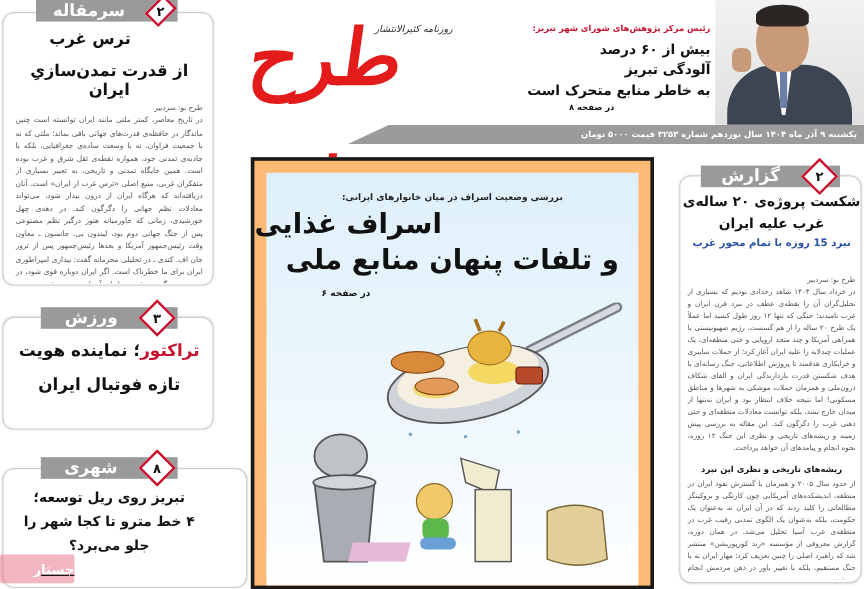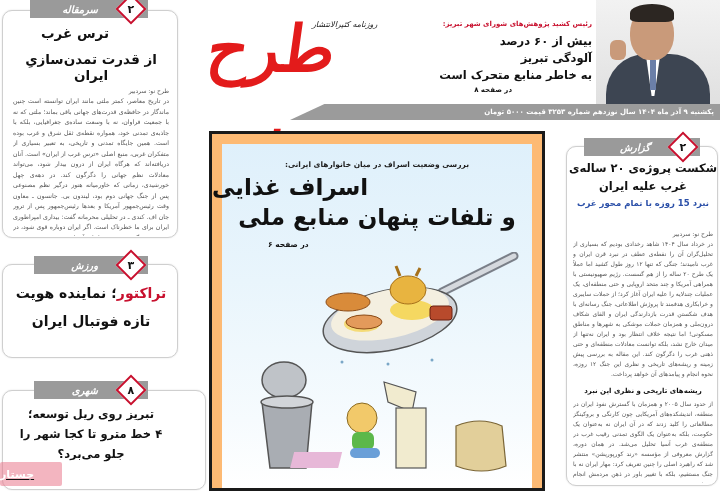--- a/index.html
+++ b/index.html
@@ -14,21 +14,21 @@
   .tag {
     position: absolute; height: 18px; background: #9a9a9a;
     display: flex; align-items: center; justify-content: flex-start;
   }
   .tag-num {
     width: 22px; height: 22px; background: #fff; transform: rotate(45deg);
     border: 2px solid #c8102e; margin: 0 6px 0 8px;
     display: flex; align-items: center; justify-content: center;
   }
   .tag-num span { transform: rotate(-45deg); font-weight: bold; font-size: 11px; color: #111; font-family: "DejaVu Sans", sans-serif; }
-  .tag-label { color: #fff; font-size: 10px; font-weight: bold; padding: 0 14px; font-style: italic; }
+  .tag-label { color: #fff; font-size: 14px; font-weight: bold; padding: 0 14px; }
 
   .headline { font-weight: bold; text-align: center; color: #111; font-family: "DejaVu Sans", sans-serif; }
   .body-text { font-size: 6.2px; line-height: 10.5px; color: #555; text-align: justify; font-family: "DejaVu Sans", sans-serif; }
 
   
   .logo-big {
     position: absolute; left: 196px; top: 4px; width: 150px; height: 100px;
     font-family: "DejaVu Serif", serif; font-size: 64px; font-weight: bold; color: #e31b1b;
     line-height: 90px; text-align: center; transform: skewX(-8deg);
   }
@@ -68,32 +68,32 @@
     background: linear-gradient(180deg, #dff0fb 0%, #e9f5fc 40%, #f6fbfe 80%, #ffffff 100%);
   }
   .feature-kicker { position: absolute; top: 26px; width: 100%; text-align: center; font-size: 7.5px; font-weight: bold; color: #222; }
   .feature-h1 { position: absolute; top: 40px; width: 100%; text-align: left; font-size: 23px; font-weight: bold; color: #111; }
   .feature-h2 { position: absolute; top: 70px; width: 100%; text-align: center; font-size: 23px; font-weight: bold; color: #111; }
   .feature-page { position: absolute; left: 56px; top: 106px; font-size: 7.5px; font-weight: bold; color: #111; }
 
   .watermark {
     position: absolute; left: 0; top: 462px; width: 62px; height: 24px;
     background: rgba(233,120,140,0.55); border-radius: 2px;
-    display: flex; align-items: center; justify-content: flex-end; text-decoration: underline;
+    display: flex; align-items: center; justify-content: flex-start; text-decoration: underline;
   }
   .watermark span { color: #fff; font-size: 11px; font-weight: bold; }
 </style>
 </head>
 <body>
 
 <div class="logo-big">طرح نو</div>
 <div class="logo-sub">روزنامه کثیرالانتشار</div>
 
 <div>
-  <div class="teaser-kicker">رئیس کشید پژوهش‌های شورای شهر تبریز:</div>
+  <div class="teaser-kicker">رئیس مرکز پژوهش‌های شورای شهر تبریز:</div>
   <div class="teaser-line" style="top:34px;">بیش از ۶۰ درصد</div>
   <div class="teaser-line" style="top:51px;">آلودگی تبریز</div>
   <div class="teaser-line" style="top:68px;">به خاطر منابع متحرک است</div>
   <div class="teaser-page">در صفحه ۸</div>
   <div class="portrait">
     <div class="suit"></div>
     <div class="shirt"></div>
     <div class="tie"></div>
     <div class="head"></div>
     <div class="hair"></div>

